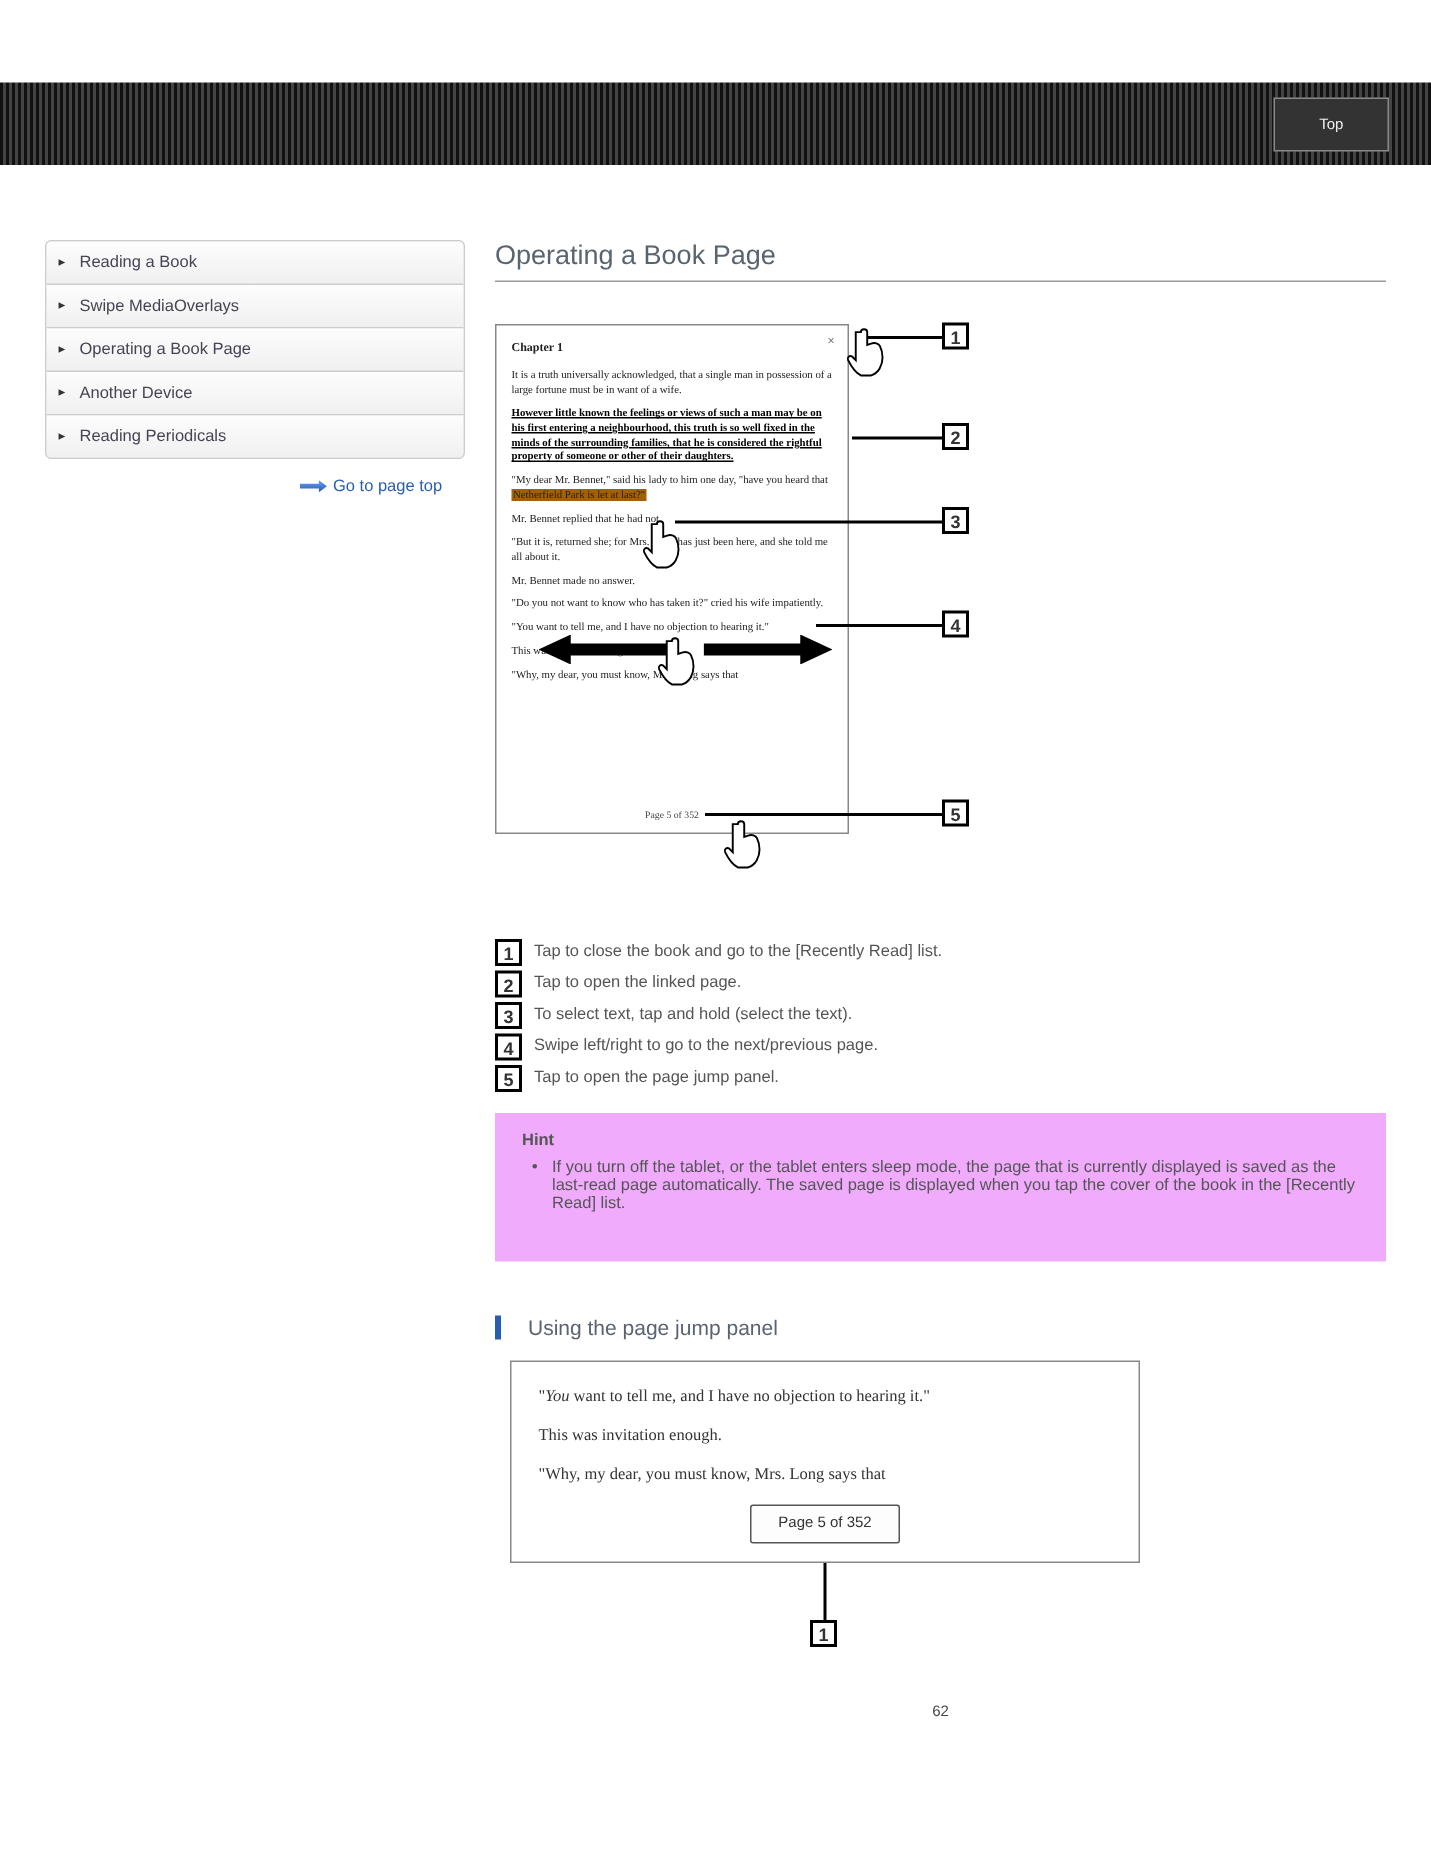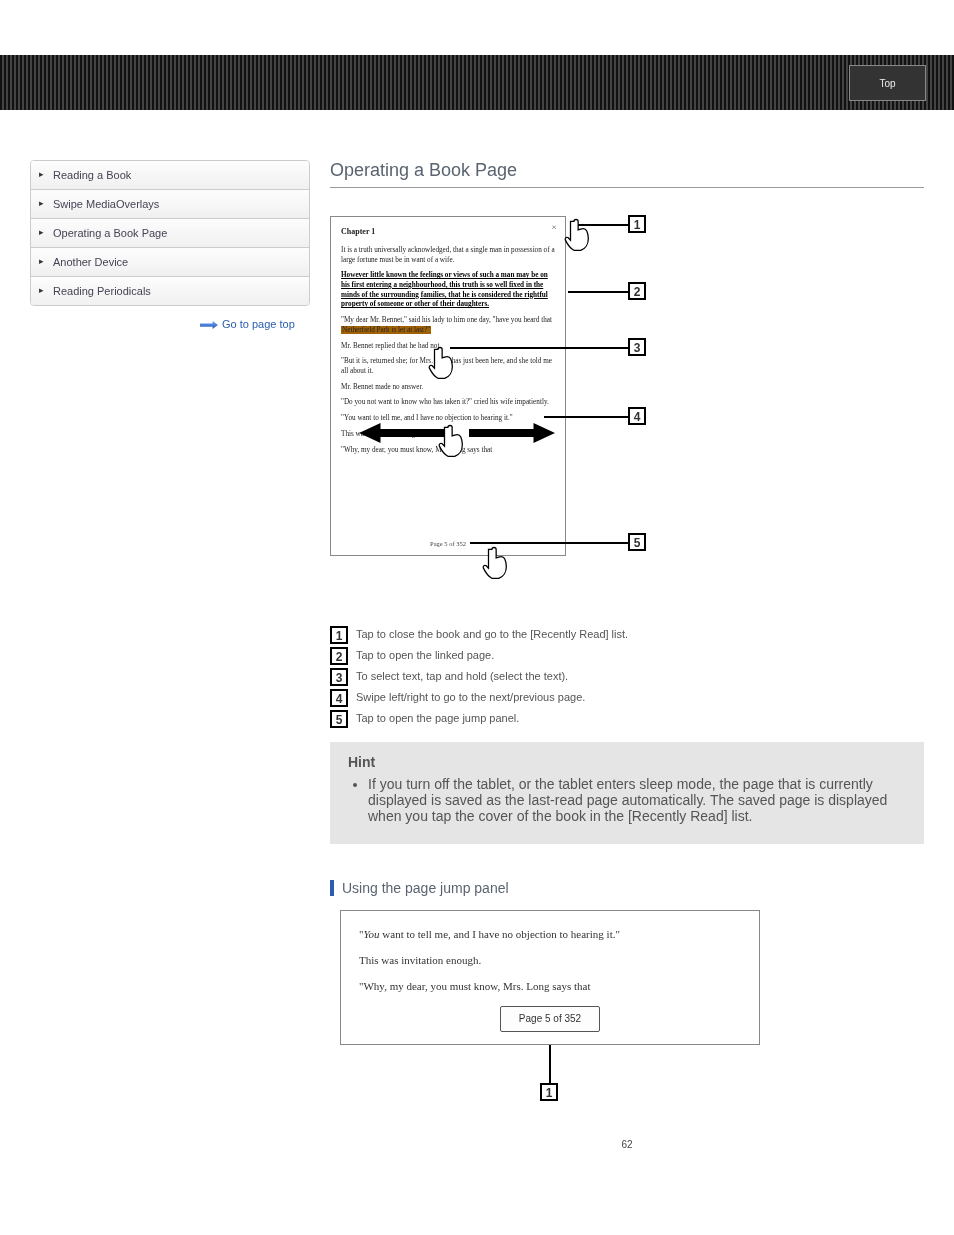--- a/index.html
+++ b/index.html
@@ -180,36 +180,36 @@
     font-weight: bold;
     font-size: 12px;
     text-align: center;
     line-height: 16px;
     margin-right: 8px;
     flex-shrink: 0;
   }
   .legend-row .txt { font-size: 11px; color: #555; padding-top: 2px; }
   .legend-row .sub { font-size: 11px; color: #555; }
   .hint-box {
-    background: #e5e5e5;
-    padding: 12px 18px 16px 32px;
+    background: #f0abfc;
+    padding: 12px 18px 29px 32px;
     margin-top: 14px;
-    font-size: 14px;
+    font-size: 11px;
     color: #555;
     position: relative;
   }
   .hint-box .title { font-weight: bold; margin-bottom: 6px; margin-left: -14px; }
   .hint-box ul { list-style: disc; margin-left: 6px; }
   .hint-box li { margin-bottom: 4px; }
   .subsection { margin-top: 36px; }
   .sub-heading {
     font-size: 14px;
     color: #5a6470;
     border-left: 4px solid #2a5db0;
-    padding-left: 8px;
+    padding-left: 18px;
     margin-bottom: 14px;
   }
   .page-jump-frame {
     width: 420px;
     border: 1px solid #888;
     padding: 14px 18px 12px 18px;
     font-family: Georgia, serif;
     font-size: 11px;
     line-height: 1.8;
     position: relative;

